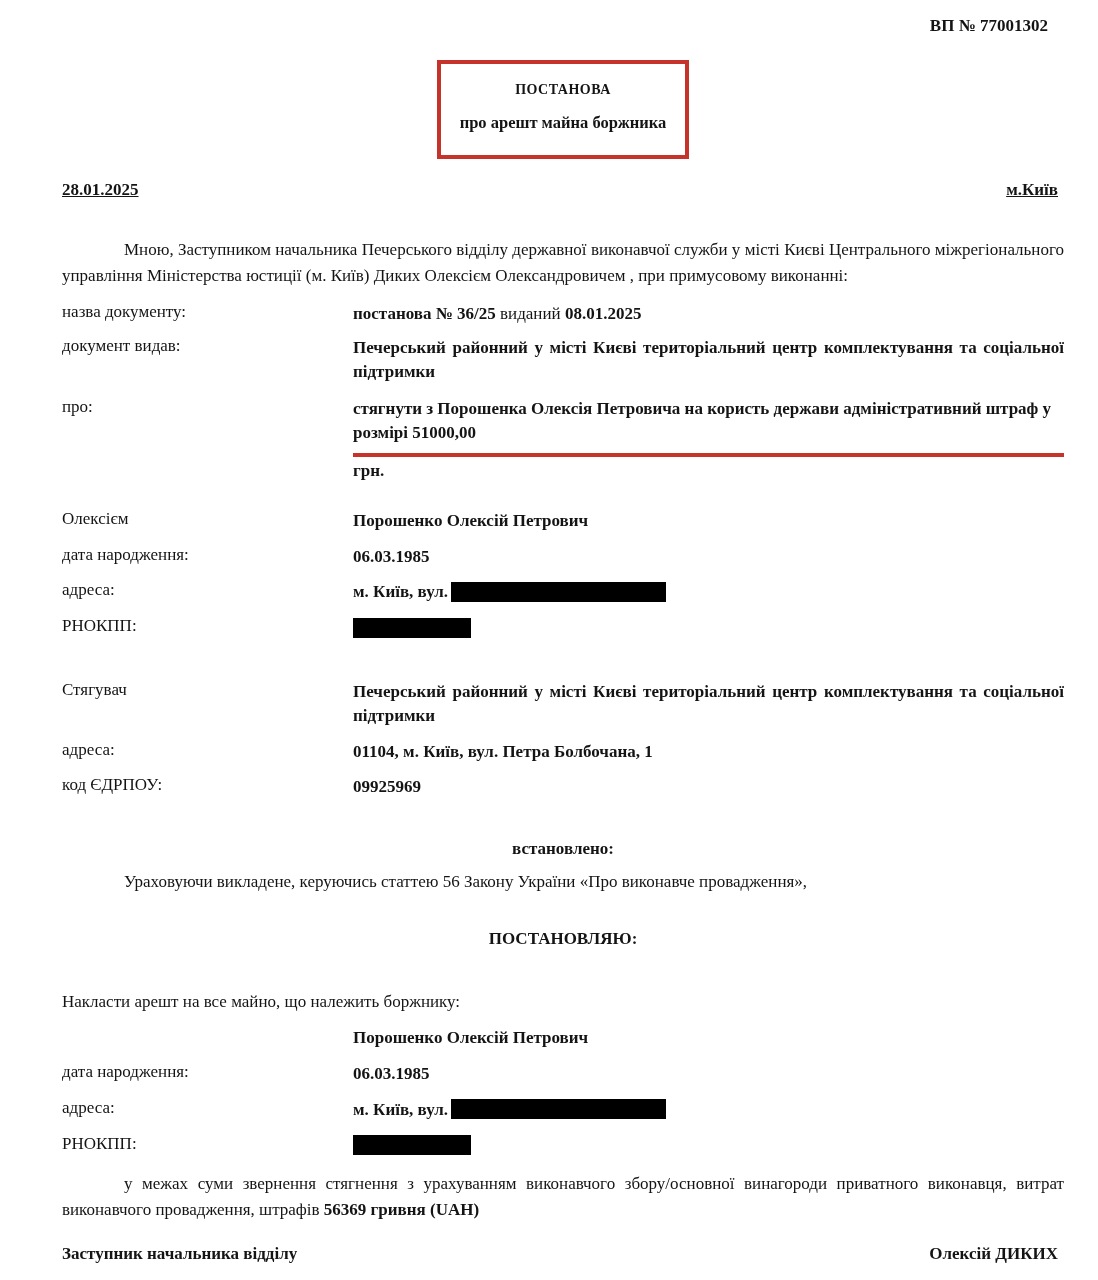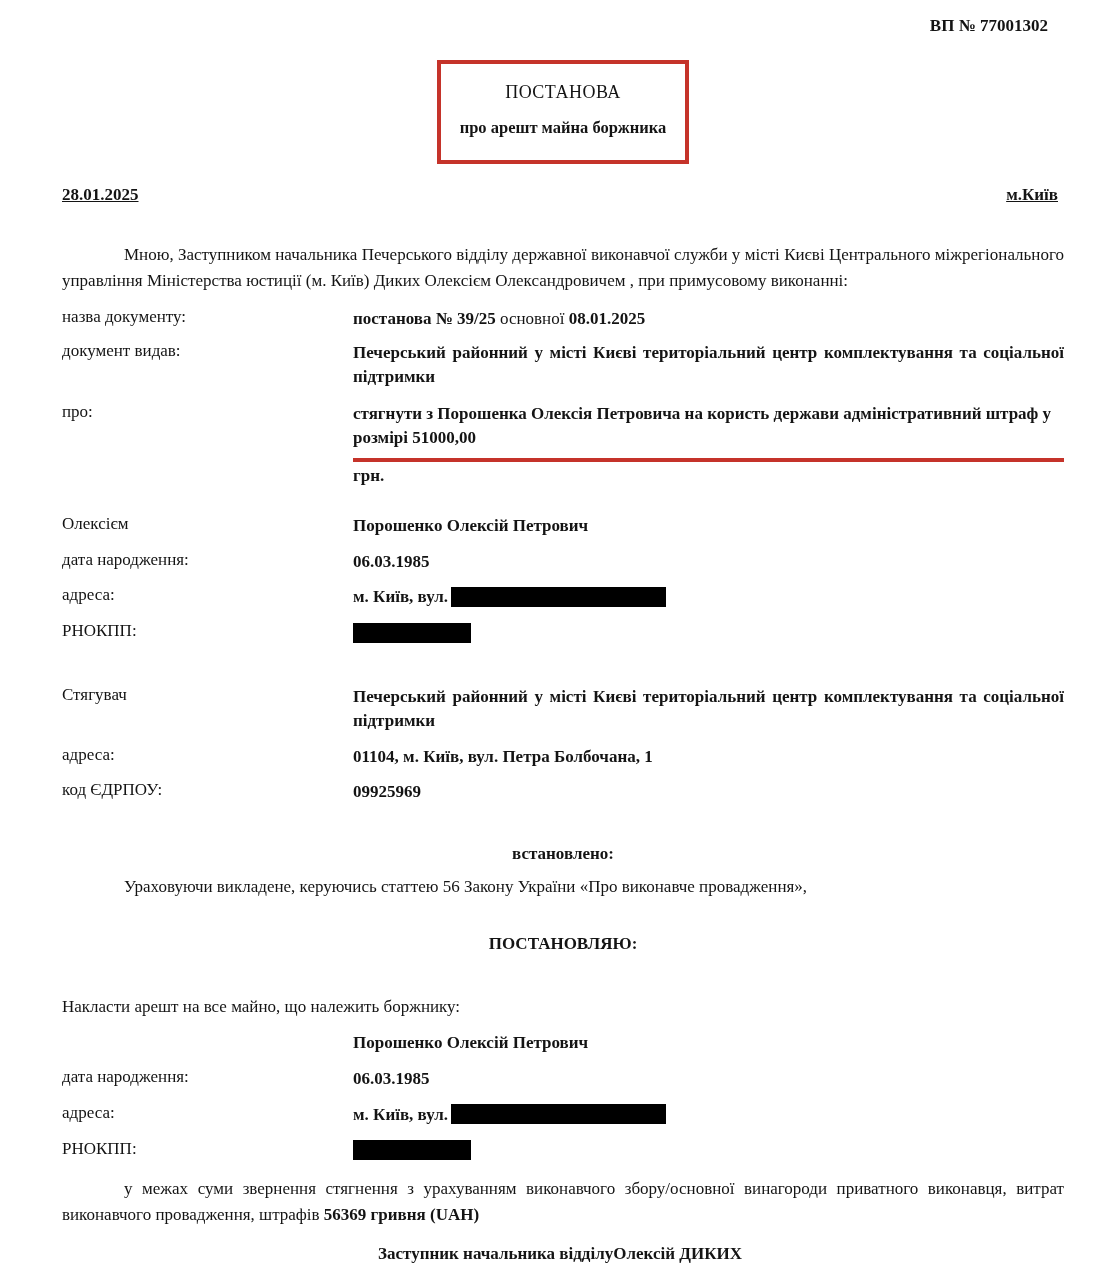--- a/index.html
+++ b/index.html
@@ -26,21 +26,21 @@
     padding-right:16px;
   }
 
   .title-box{
     width:252px;
     margin:24px auto 0;
     border:4px solid var(--accent, #c5332a);
     text-align:center;
     padding:18px 6px 22px;
   }
-  .title-box .t1{ font-weight:normal; font-size:18px; letter-spacing:.5px; }
+  .title-box .t1{ font-weight:bold; font-size:14px; letter-spacing:.5px; }
   .title-box .t2{ font-weight:bold; font-size:16.5px; margin-top:15px; }
 
   .dateline{
     display:flex; justify-content:space-between;
     margin-top:21px;
     font-weight:bold;
     text-decoration:underline;
   }
   .dateline .city{ padding-right:6px; }
 
@@ -72,21 +72,21 @@
     margin-top:-3px;
   }
   .bar-address{ width:215px; margin-left:3px; }
   .bar-id{ width:118px; }
 
   .para{ line-height:1.5; }
 
   .signature{
     position:absolute;
     left:62px; right:40px; bottom:16px;
-    display:flex; justify-content:center;
+    display:flex; justify-content:space-between;
     font-weight:bold;
   }
 </style>
 </head>
 <body>
 
 <div class="page" style="--accent: #c5332a; --redaction: #000000;">
 
   <div class="case-number">ВП № 77001302</div>
 
@@ -98,22 +98,22 @@
   <div class="dateline">
     <span>28.01.2025</span>
     <span class="city">м.Київ</span>
   </div>
 
   <p class="intro justify indent para">Мною, Заступником начальника Печерського відділу державної виконавчої служби у місті Києві Центрального міжрегіонального управління Міністерства юстиції (м. Київ) Диких Олексієм Олександровичем , при примусовому виконанні:</p>
 
   <div class="row mt14">
     <div class="label">назва документу:</div>
     <div class="value">
-      <span class="bold">постанова № 39/25</span>
-      <span>основної</span>
+      <span class="bold">постанова № 36/25</span>
+      <span>виданий</span>
       <span class="bold">08.01.2025</span>
     </div>
   </div>
 
   <div class="row mt10">
     <div class="label">документ видав:</div>
     <div class="value bold justify">Печерський районний у місті Києві територіальний центр комплектування та соціальної підтримки</div>
   </div>
 
   <div class="row mt14">

